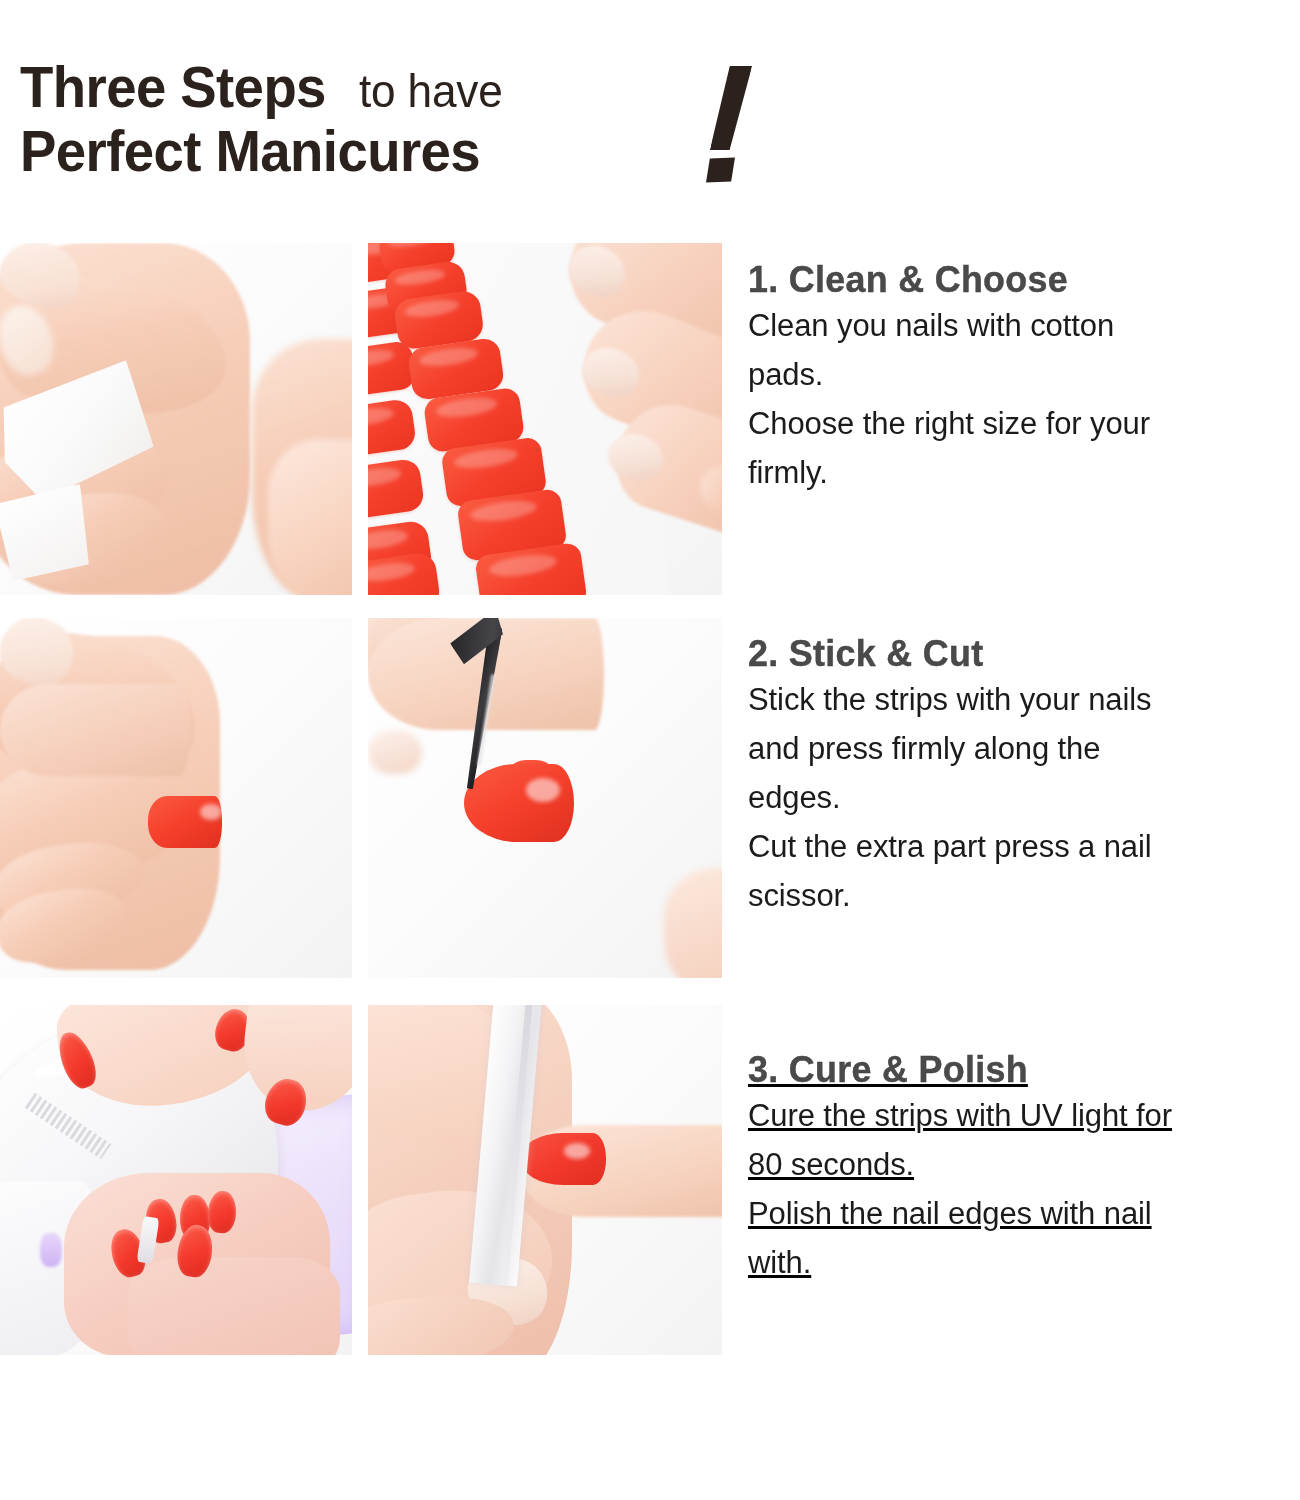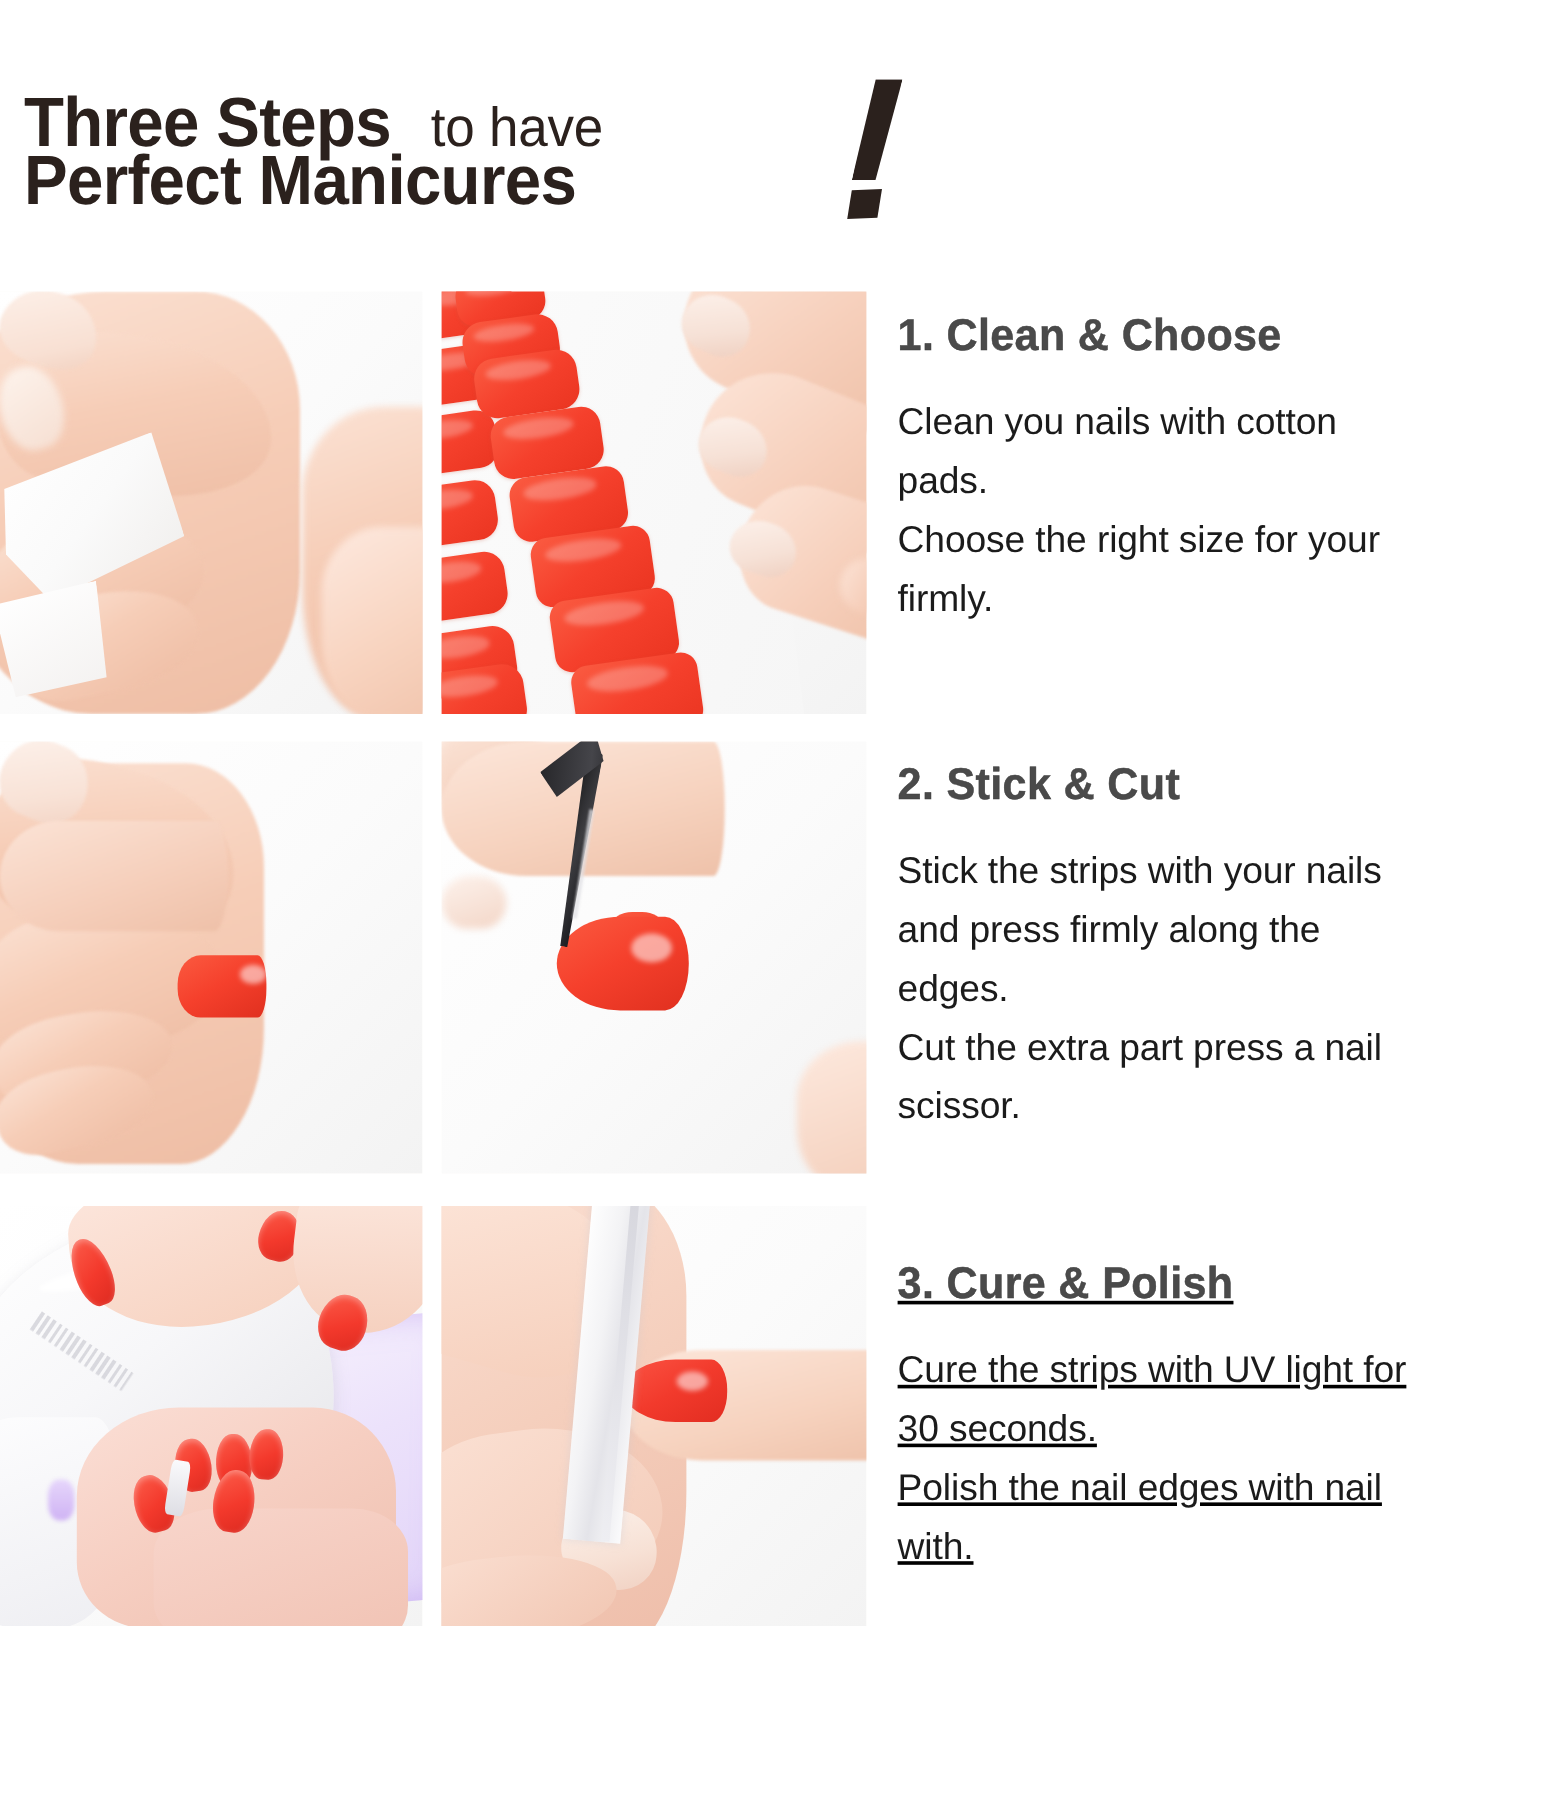--- a/index.html
+++ b/index.html
@@ -26,21 +26,21 @@
     left: 20px;
     top: 58px;
     width: 790px;
     height: 145px;
   }
   .title-line {
     white-space: nowrap;
     line-height: 1.0;
     color: #2b211d;
   }
-  #title-line-1 { position: absolute; left: 0; top: 16px; text-align: center; }
+  #title-line-1 { position: absolute; left: 0; top: 0; text-align: center; }
   #title-line-2 { position: absolute; left: 0; top: 64px; }
 
   .t-strong {
     font-size: 58px;
     font-weight: bold;
     letter-spacing: -0.6px;
     transform: scaleX(0.94);
     transform-origin: left center;
     display: inline-block;
     vertical-align: baseline;
@@ -478,21 +478,20 @@
     font-size: 37px;
     font-weight: bold;
     color: #4a4a4a;
     letter-spacing: 0.3px;
     white-space: nowrap;
     transform: scaleX(0.97);
     transform-origin: left center;
     -webkit-text-stroke: 0.4px #3c3c3c;
   }
   .step-body {
-    margin-top: 26px;
     font-size: 31px;
     font-weight: normal;
     color: #1b1b1b;
     line-height: 49px;
     letter-spacing: -0.1px;
     width: 552px;
   }
   .step-body .ln { display: block; white-space: nowrap; }
 </style>
 </head>
@@ -685,21 +684,21 @@
         <span class="ln">edges.</span>
         <span class="ln">Cut the extra part press a nail</span>
         <span class="ln">scissor.</span>
       </div>
     </div>
 
     <div class="step" id="step-3">
       <div class="step-heading">3. Cure &amp; Polish</div>
       <div class="step-body">
         <span class="ln">Cure the strips with UV light for</span>
-        <span class="ln">30 seconds.</span>
+        <span class="ln">80 seconds.</span>
         <span class="ln">Polish the nail edges with nail</span>
         <span class="ln">with.</span>
       </div>
     </div>
 
   </div>
 
 </div>
 
 </body></html>

